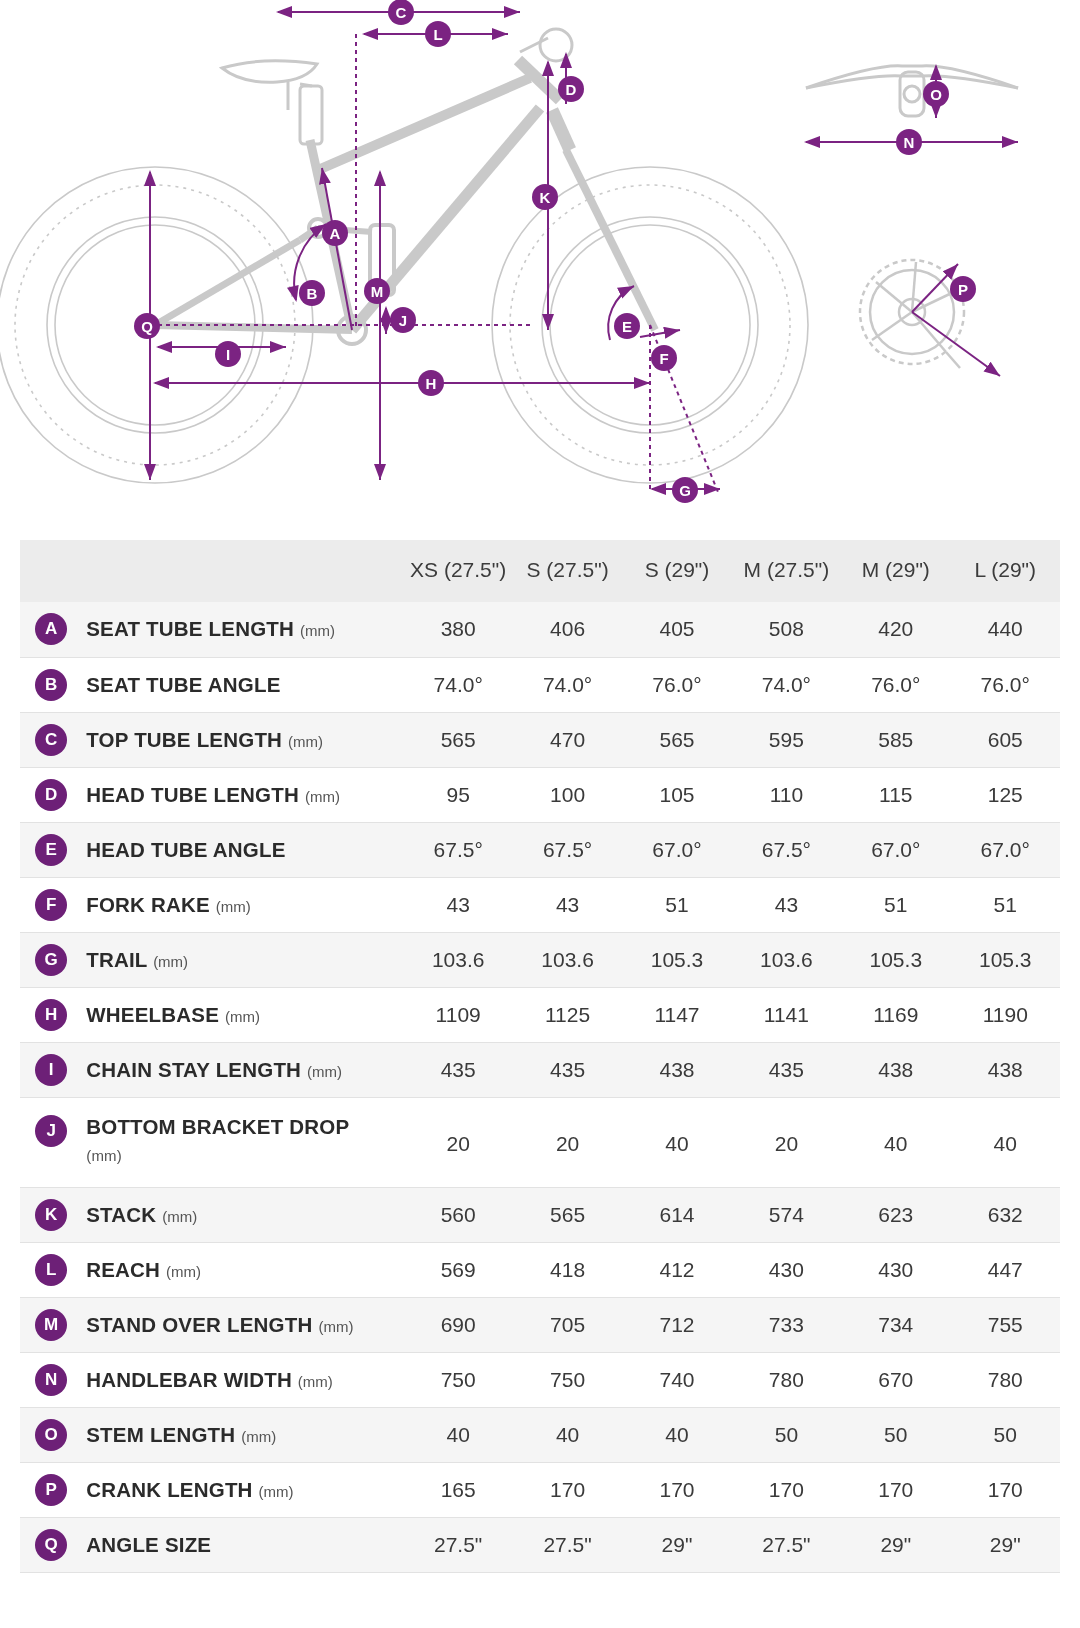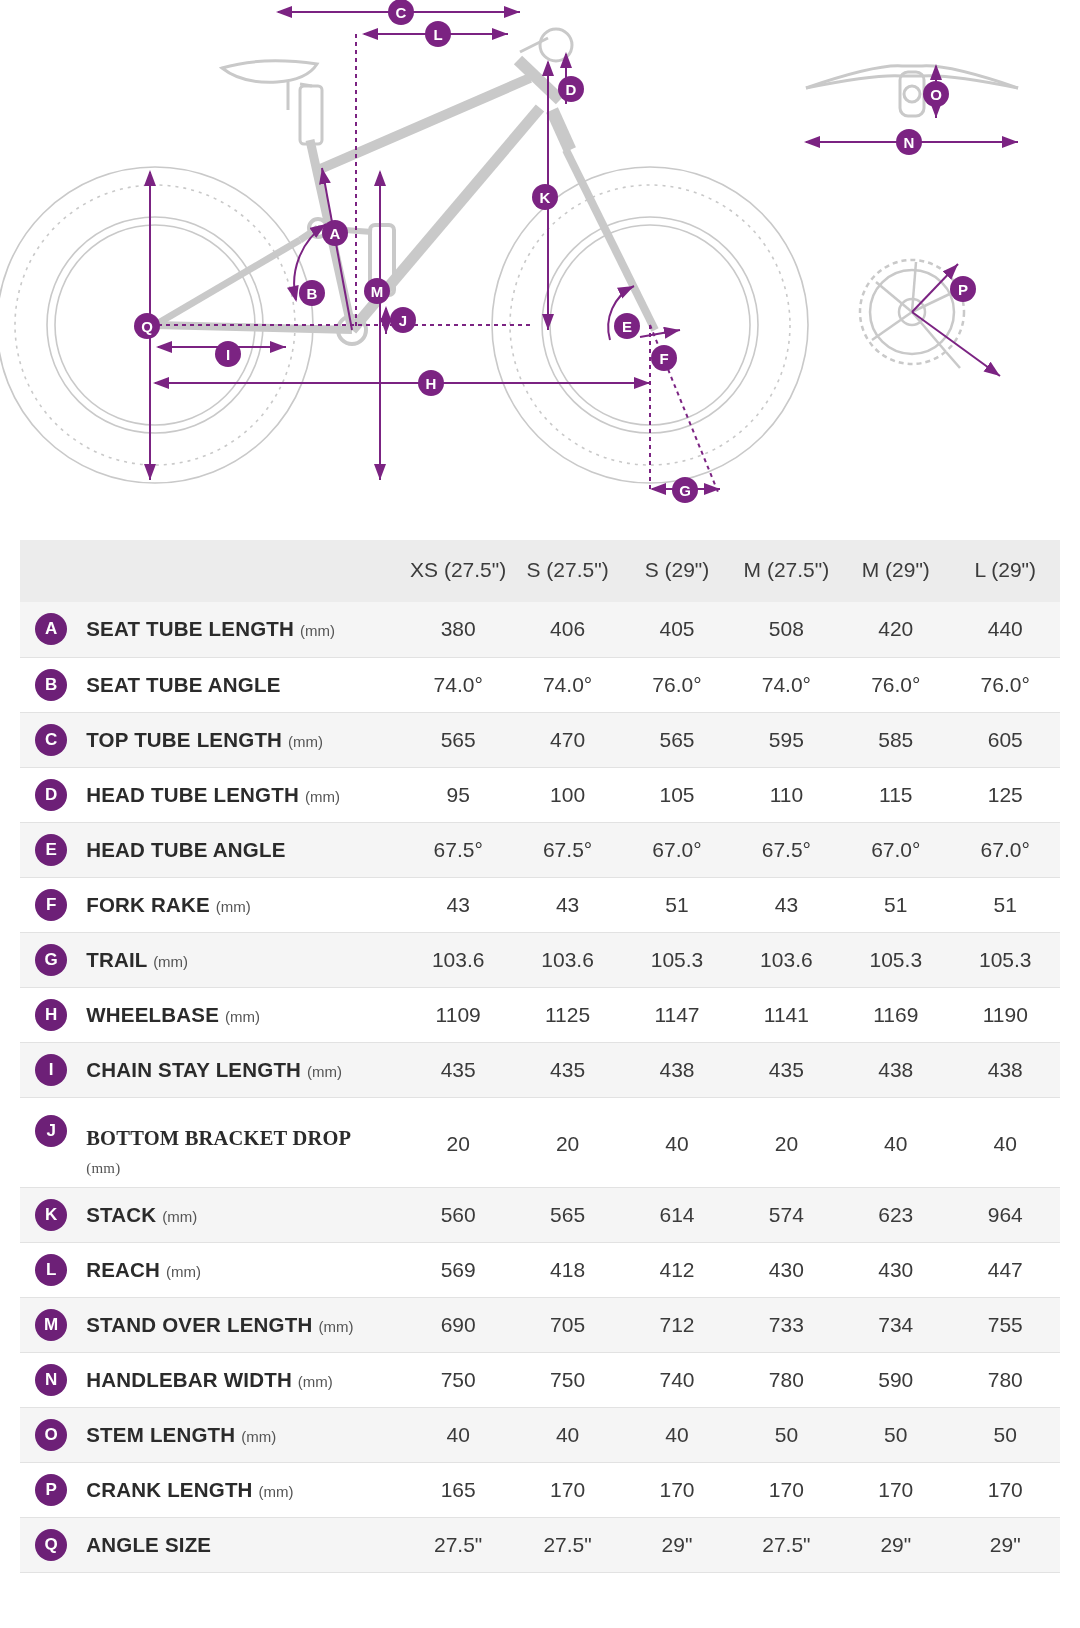--- a/index.html
+++ b/index.html
@@ -91,21 +91,21 @@
     width: 32px; height: 32px;
     border-radius: 50%;
     background: #6d2077;
     color: #ffffff;
     font-size: 17px;
     font-weight: bold;
     font-family: "Liberation Sans", sans-serif;
   }
 
   .tall-row td { height: 90px; }
-  .tall-row td.label-cell { vertical-align: top; padding-top: 27px; font-family: Liberation Serif, serif; }
+  .tall-row td.label-cell { vertical-align: top; padding-top: 15px; }
   .tall-row td.badge-cell { vertical-align: top; padding-top: 17px; }
   .tall-row td.val-cell { vertical-align: top; padding-top: 34px; }
 
   
   .dlabel { font-family: "Liberation Sans", sans-serif; font-size: 15px; font-weight: bold; fill: #ffffff; }
 </style>
 </head>
 <body>
 
 <div class="page">
@@ -440,21 +440,21 @@
       </tr>
 
       <tr class="odd">
         <td class="badge-cell"><span class="badge">K</span></td>
         <td class="label-cell"><span>STACK</span> <span class="unit">(mm)</span></td>
         <td class="val-cell">560</td>
         <td class="val-cell">565</td>
         <td class="val-cell">614</td>
         <td class="val-cell">574</td>
         <td class="val-cell">623</td>
-        <td class="val-cell">964</td>
+        <td class="val-cell">632</td>
       </tr>
 
       <tr class="even">
         <td class="badge-cell"><span class="badge">L</span></td>
         <td class="label-cell"><span>REACH</span> <span class="unit">(mm)</span></td>
         <td class="val-cell">569</td>
         <td class="val-cell">418</td>
         <td class="val-cell">412</td>
         <td class="val-cell">430</td>
         <td class="val-cell">430</td>
@@ -472,21 +472,21 @@
         <td class="val-cell">755</td>
       </tr>
 
       <tr class="even">
         <td class="badge-cell"><span class="badge">N</span></td>
         <td class="label-cell"><span>HANDLEBAR WIDTH</span> <span class="unit">(mm)</span></td>
         <td class="val-cell">750</td>
         <td class="val-cell">750</td>
         <td class="val-cell">740</td>
         <td class="val-cell">780</td>
-        <td class="val-cell">590</td>
+        <td class="val-cell">670</td>
         <td class="val-cell">780</td>
       </tr>
 
       <tr class="odd">
         <td class="badge-cell"><span class="badge">O</span></td>
         <td class="label-cell"><span>STEM LENGTH</span> <span class="unit">(mm)</span></td>
         <td class="val-cell">40</td>
         <td class="val-cell">40</td>
         <td class="val-cell">40</td>
         <td class="val-cell">50</td>

